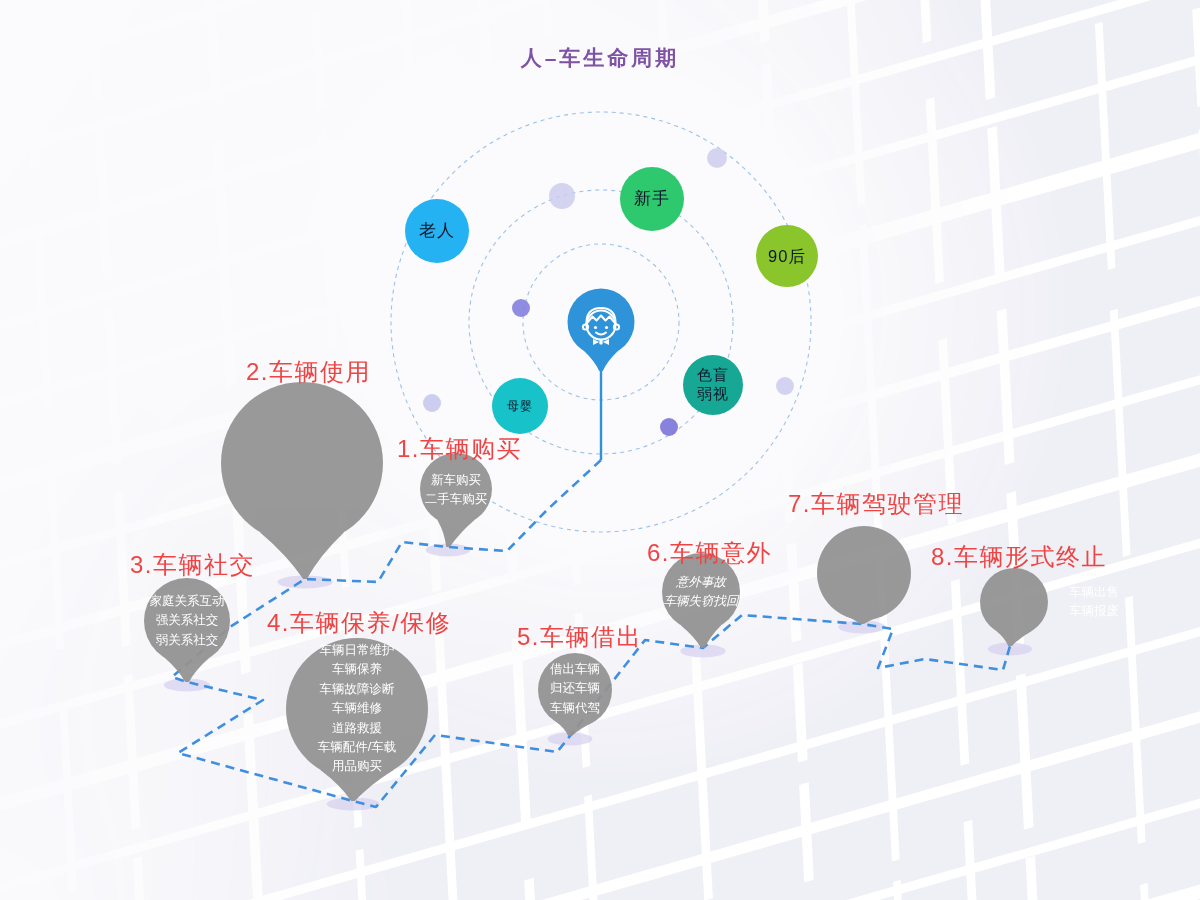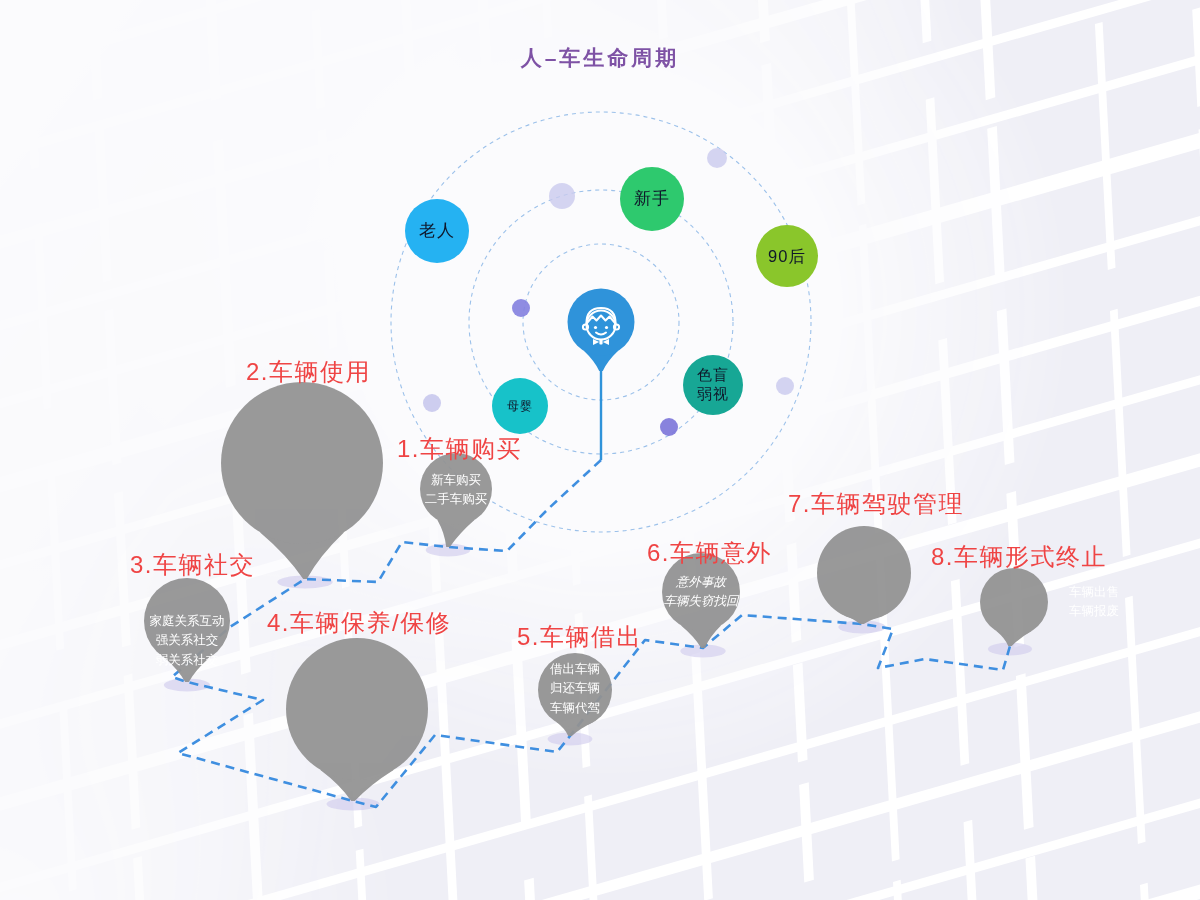--- a/index.html
+++ b/index.html
@@ -176,23 +176,29 @@
   <div class="stage-title" style="left:246px;top:356px;">2.车辆使用</div>
   <div class="stage-title" style="left:130px;top:549px;">3.车辆社交</div>
   <div class="stage-title" style="left:267px;top:607px;">4.车辆保养/保修</div>
   <div class="stage-title" style="left:517px;top:621px;">5.车辆借出</div>
   <div class="stage-title" style="left:647px;top:521px;margin-top:16px;">6.车辆意外</div>
   <div class="stage-title" style="left:781px;top:488px;margin-left:7px;">7.车辆驾驶管理</div>
   <div class="stage-title" style="left:931px;top:541px;">8.车辆形式终止</div>
 
   <div class="pin-items" style="left:456px;top:490px;width:110px;">新车购买
 二手车购买</div>
-  <div class="pin-items" style="left:187px;top:641px;width:120px;">家庭关系互动
+  <div class="pin-items" style="left:187px;top:621px;width:120px;">家庭关系互动
 强关系社交
 弱关系社交</div>
+  <div class="pin-items" style="left:357px;top:709px;width:84px;">车辆日常维护
+车辆保养
+车辆故障诊断
+车辆维修
+道路救援
+车辆配件/车载用品购买</div>
   <div class="pin-items" style="left:575px;top:690px;width:100px;font-family:Liberation Mono, monospace;">借出车辆
 归还车辆
 车辆代驾</div>
   <div class="pin-items" style="left:701px;top:592px;width:110px;font-style:italic;">意外事故
 车辆失窃找回</div>
   <div class="pin-items" style="left:1069px;top:602px;width:100px;text-align:right;">车辆出售
 车辆报废</div>
 
   <div class="persona" style="left: 405px; top: 199px; width: 64px; height: 64px; font-size: 17px; background: rgb(37, 178, 242);">
     <span>老人</span>

